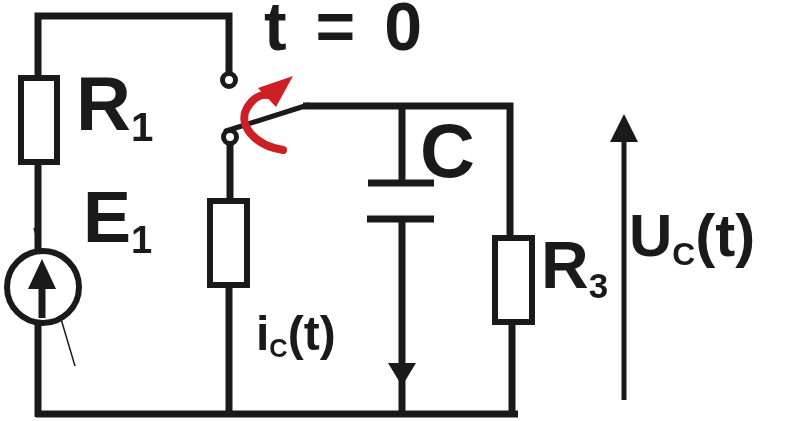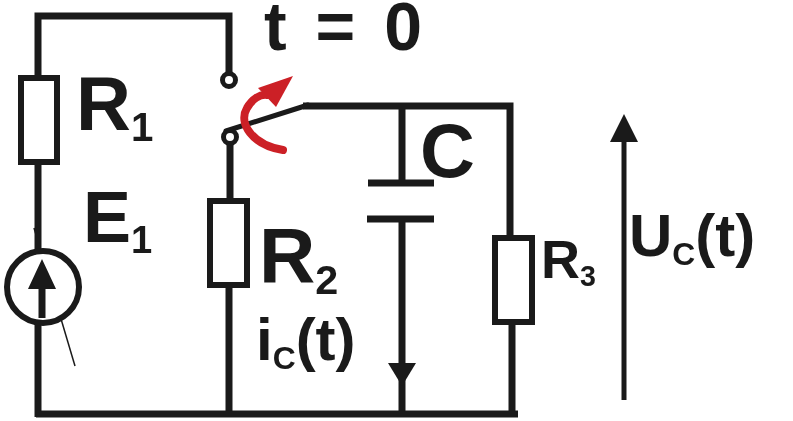--- a/index.html
+++ b/index.html
@@ -20,22 +20,22 @@
   .lbl {
     position:absolute; color:var(--ink); font-weight:bold;
     line-height:1; white-space:nowrap; letter-spacing:0;
   }
   .lbl sub { font-size:0.53em; vertical-align:-0.28em; letter-spacing:0; }
   #lbl-t0 { left:264px; top:-8px;  font-size:68px; letter-spacing:5px; }
   #lbl-r1 { left:76px;  top:66px;  font-size:76px; }
   #lbl-e1 { left:83px;  top:181px; font-size:72px; }
   #lbl-r2 { left:259px; top:216px; font-size:78px; }
   #lbl-c  { left:420px; top:113px; font-size:76px; }
-  #lbl-r3 { left:541px; top:232px; font-size:54px; }
-  #lbl-ic { left:256px; top:310px; font-size:60px; }
+  #lbl-r3 { left:541px; top:232px; font-size:66px; }
+  #lbl-ic { left:256px; top:310px; font-size:48px; }
   #lbl-uc { left:629px; top:206px; font-size:60px; }
 </style>
 </head>
 <body>
 
 <div class="stage">
 
   <svg width="793" height="421" viewBox="0 0 793 421">
 
     <line class="hair" x1="34" y1="228" x2="75" y2="366"></line>
@@ -74,21 +74,20 @@
     <line class="thin" x1="624" y1="400" x2="624" y2="140"></line>
     <polygon class="inkfill" points="610,142 638,142 624,114"></polygon>
   </svg>
 
   <div class="lbl" id="lbl-t0">t = 0</div>
 
   <div class="lbl" id="lbl-r1"><span>R</span><sub>1</sub><span></span></div>
 
   <div class="lbl" id="lbl-e1"><span>E</span><sub>1</sub><span></span></div>
 
-  <div class="lbl" id="lbl-r2"><span>R</span><sub>2</sub><span></span></div>
 
   <div class="lbl" id="lbl-c"><span>C</span><sub></sub><span></span></div>
 
   <div class="lbl" id="lbl-r3"><span>R</span><sub>3</sub><span></span></div>
 
   <div class="lbl" id="lbl-ic"><span>i</span><sub>C</sub><span>(t)</span></div>
 
   <div class="lbl" id="lbl-uc"><span>U</span><sub>C</sub><span>(t)</span></div>
 
 </div>

